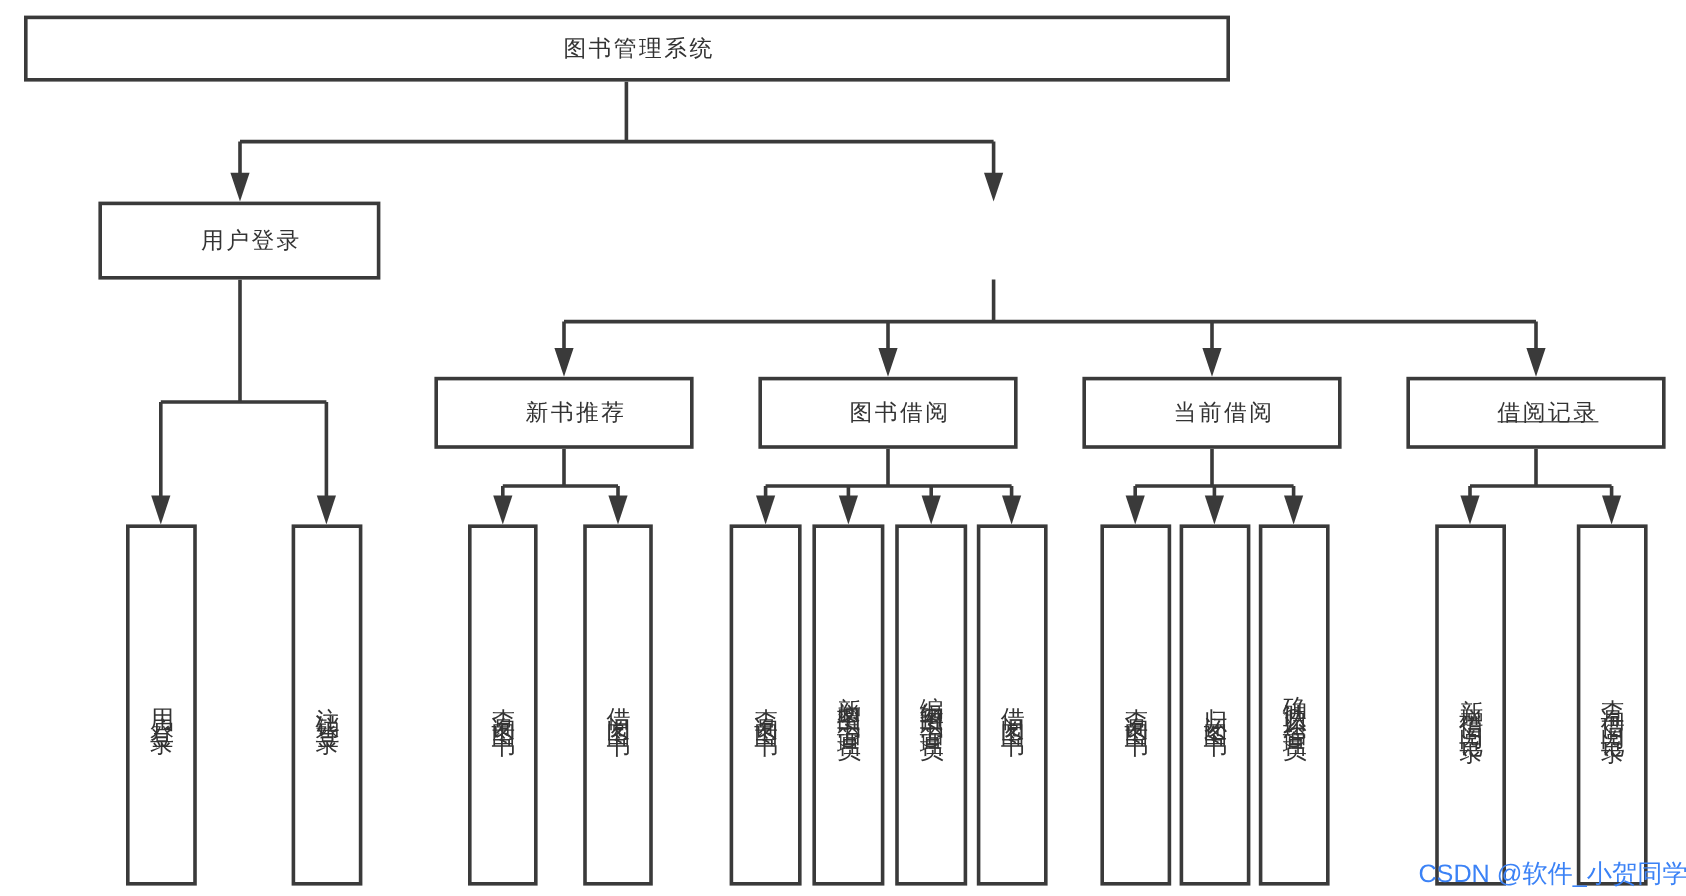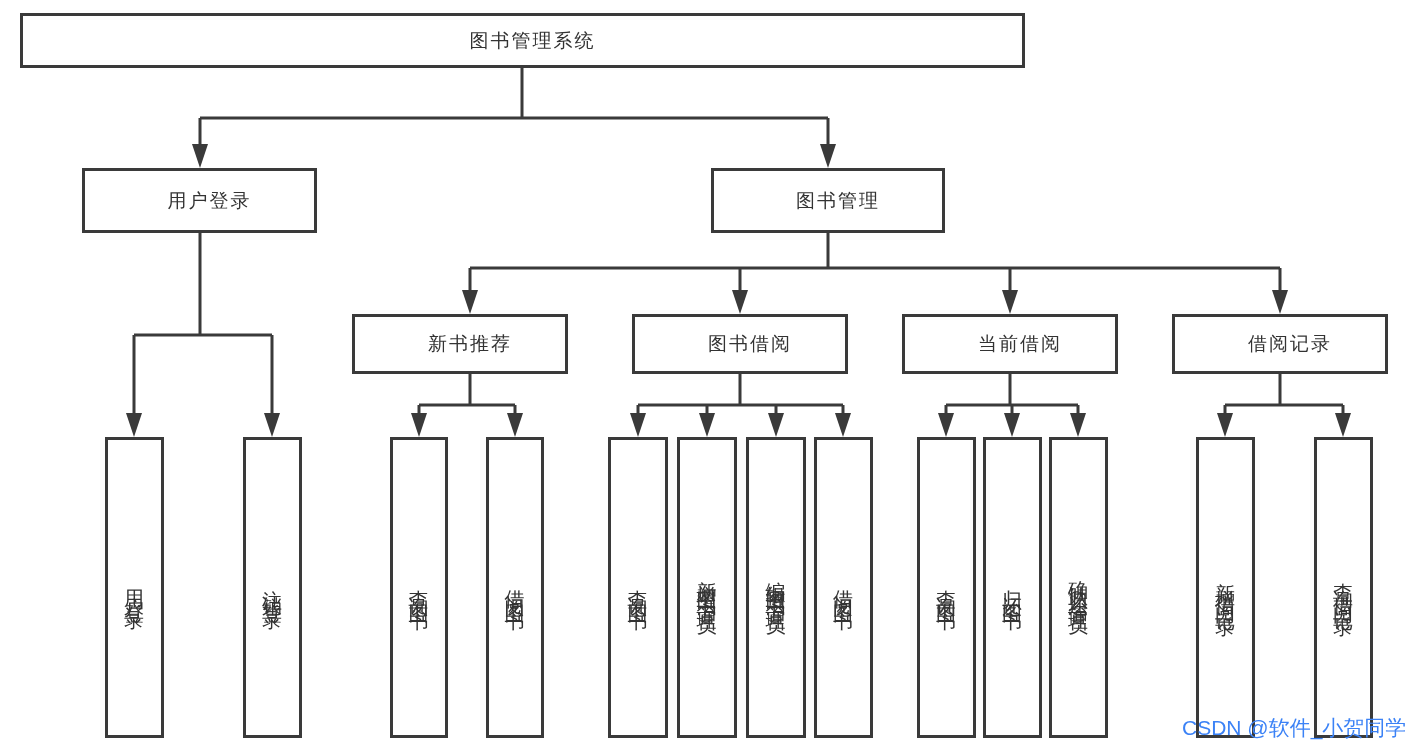--- a/index.html
+++ b/index.html
@@ -52,24 +52,24 @@
     width: 222px;
     font-size: 21px;
     color: #3b82f6;
     white-space: nowrap;
     z-index: 5;
   }
   
   #n-root            { left: 20px;   top: 13px;  width: 1005px; height: 55px; }
   #n-user-login      { left: 82px;   top: 168px; width: 235px;  height: 65px; }
   #n-book-mgmt       { left: 711px;  top: 168px; width: 234px;  height: 65px; }
-  #n-new-book-rec    { left: 352px;  top: 314px; width: 216px;  height: 60px; font-family: Liberation Mono, monospace; }
+  #n-new-book-rec    { left: 362px;  top: 314px; width: 216px;  height: 60px; font-family: Liberation Mono, monospace; }
   #n-book-borrow     { left: 632px;  top: 314px; width: 216px;  height: 60px; }
   #n-current-borrow  { left: 902px;  top: 314px; width: 216px;  height: 60px; }
-  #n-borrow-records  { left: 1172px; top: 314px; width: 216px;  height: 60px; }
+  #n-borrow-records  { left: 1172px; top: 314px; width: 216px;  height: 60px; text-decoration: underline; }
 
   .leaf { top: 437px; height: 301px; }
   #l-user-login      { left: 105px;  width: 59px; }
   #l-logout          { left: 243px;  width: 59px; }
   #l-nbr-query       { left: 390px;  width: 58px; }
   #l-nbr-borrow      { left: 486px;  width: 58px; }
   #l-bb-query        { left: 608px;  width: 60px; }
   #l-bb-add          { left: 677px;  width: 60px; letter-spacing: 5px; }
   #l-bb-edit         { left: 746px;  width: 60px; letter-spacing: 5px; }
   #l-bb-borrow       { left: 814px;  width: 59px; }
@@ -127,21 +127,20 @@
       <polygon points="1070,413 1086,413 1078,437"></polygon>
 
       <polygon points="1217,413 1233,413 1225,437"></polygon>
       <polygon points="1335,413 1351,413 1343,437"></polygon>
     </g>
   </svg>
 
   <div class="node h" id="n-root">图书管理系统</div>
 
   <div class="node h" id="n-user-login">用户登录</div>
-  <div class="node h" id="n-book-mgmt">图书管理</div>
 
   <div class="node h" id="n-new-book-rec">新书推荐</div>
   <div class="node h" id="n-book-borrow">图书借阅</div>
   <div class="node h" id="n-current-borrow">当前借阅</div>
   <div class="node h" id="n-borrow-records">借阅记录</div>
 
   <div class="node v leaf" id="l-user-login">用户登录</div>
   <div class="node v leaf" id="l-logout">注销登录</div>
 
   <div class="node v leaf" id="l-nbr-query">查询图书</div>

